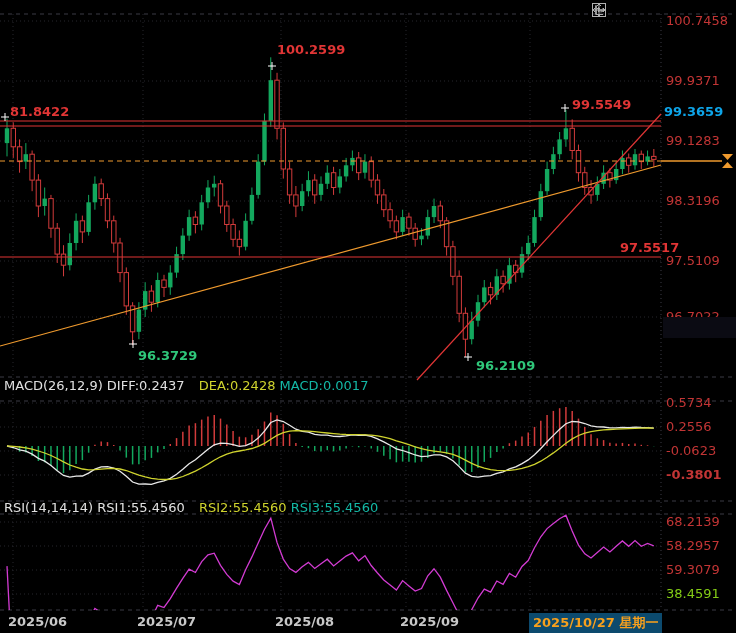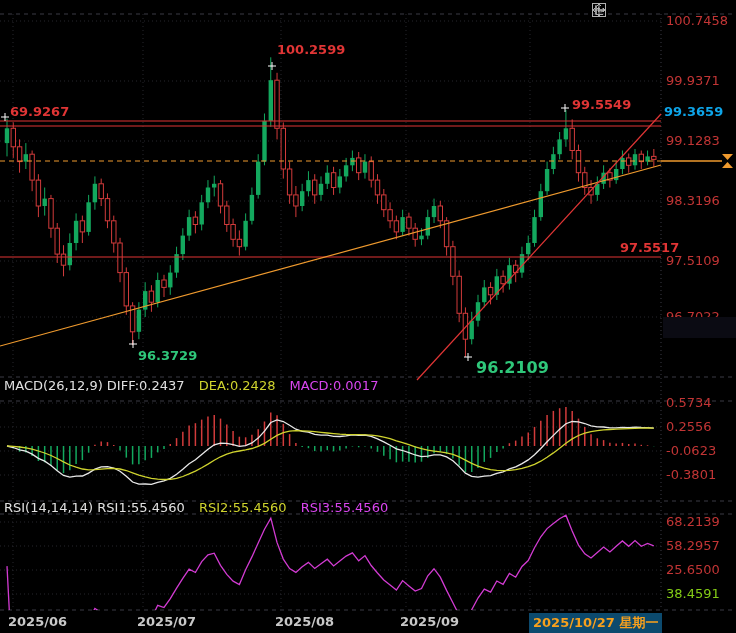--- a/index.html
+++ b/index.html
@@ -8,21 +8,21 @@
   .abs{position:absolute;white-space:nowrap;}
   #title-bar{left:10px;top:4px;font-size:13px;font-weight:bold;}
   #title-bar .sym{color:#e8e8e8;}
   #title-bar .tf{color:#f7a01d;}
   #title-bar .ci{color:#9a9a9a;font-weight:normal;margin-left:3px;font-size:12px;}
   #toolbar{right:79px;top:3px;display:flex;gap:3px;}
   #toolbar .tb{width:14px;height:14px;display:inline-block;}
   #macd-header,#rsi-header{left:4px;font-size:13px;}
   #macd-header .w,#rsi-header .w{color:#e0e0e0;}
   #macd-header .y,#rsi-header .y{color:#cfd32e;margin-left:10px;}
-  #macd-header .m,#rsi-header .m{color:#d946ef;margin-left:10px;}
+  #macd-header .m,#rsi-header .m{color:#14b8a6;}
   #watermark{right:5px;top:574px;font-size:40px;color:#efefef;letter-spacing:1px;
              text-shadow:0 0 3px rgba(255,255,255,.5);}
   #redaction{background:#0b0b13;}
   svg{position:absolute;left:0;top:0;}
 </style>
 </head>
 <body>
 
 <div id="app">
 
@@ -415,32 +415,32 @@
   <div id="overlay">
       <span class="abs" style="top: 13px; color: rgb(194, 53, 53); font-size: 13px; left: 666px;">100.7458</span>
       <span class="abs" style="top: 73px; color: rgb(194, 53, 53); font-size: 13px; left: 666px;">99.9371</span>
       <span class="abs" style="top: 133px; color: rgb(194, 53, 53); font-size: 13px; left: 666px;">99.1283</span>
       <span class="abs" style="top: 193px; color: rgb(194, 53, 53); font-size: 13px; left: 666px;">98.3196</span>
       <span class="abs" style="top: 253px; color: rgb(194, 53, 53); font-size: 13px; left: 666px;">97.5109</span>
       <span class="abs" style="top: 309px; color: rgb(194, 53, 53); font-size: 13px; left: 666px;">96.7022</span>
       <span class="abs" style="top: 395px; color: rgb(194, 53, 53); font-size: 13px; left: 666px;">0.5734</span>
       <span class="abs" style="top: 419px; color: rgb(194, 53, 53); font-size: 13px; left: 666px;">0.2556</span>
       <span class="abs" style="top: 443px; color: rgb(194, 53, 53); font-size: 13px; left: 666px;">-0.0623</span>
-      <span class="abs" style="top: 467px; color: rgb(194, 53, 53); font-size: 13px; left: 666px;">-0.3801</span>
+      <span class="abs" style="top: 467px; color: rgb(194, 53, 53); font-size: 13px; left: 666px; font-weight: bold;">-0.3801</span>
       <span class="abs" style="top: 514px; color: rgb(194, 53, 53); font-size: 13px; left: 666px;">68.2139</span>
       <span class="abs" style="top: 538px; color: rgb(194, 53, 53); font-size: 13px; left: 666px;">58.2957</span>
-      <span class="abs" style="top: 562px; color: rgb(194, 53, 53); font-size: 13px; left: 666px;">25.6500</span>
+      <span class="abs" style="top: 562px; color: rgb(194, 53, 53); font-size: 13px; left: 666px;">59.3079</span>
       <span class="abs" style="top: 586px; color: #84cc16; font-size: 13px; left: 666px;">38.4591</span>
-      <span class="abs" style="left: 10px; top: 104px; font-size: 13px; font-weight: bold; color: rgb(224, 53, 53);">69.9267</span>
+      <span class="abs" style="left: 10px; top: 104px; font-size: 13px; font-weight: bold; color: rgb(224, 53, 53);">81.8422</span>
       <span class="abs" style="left: 277px; top: 42px; font-size: 13px; font-weight: bold; color: rgb(224, 53, 53);">100.2599</span>
       <span class="abs" style="left: 572px; top: 97px; font-size: 13px; font-weight: bold; color: rgb(224, 53, 53);">99.5549</span>
       <span class="abs" style="left: 620px; top: 104px; font-size: 13px; font-weight: bold; color: #0ea5e9; margin-left: 44px;">99.3659</span>
       <span class="abs" style="left: 620px; top: 240px; font-size: 13px; font-weight: bold; color: rgb(224, 53, 53);">97.5517</span>
       <span class="abs" style="left: 138px; top: 348px; font-size: 13px; font-weight: bold; color: rgb(47, 199, 122);">96.3729</span>
-      <span class="abs" style="left: 476px; top: 358px; font-size: 16px; font-weight: bold; color: rgb(47, 199, 122);">96.2109</span>
+      <span class="abs" style="left: 476px; top: 358px; font-size: 13px; font-weight: bold; color: rgb(47, 199, 122);">96.2109</span>
       <span class="abs" style="left: 8px; top: 614px; font-size: 13px; font-weight: bold; color: rgb(200, 200, 200);">2025/06</span>
       <span class="abs" style="left: 137px; top: 614px; font-size: 13px; font-weight: bold; color: rgb(200, 200, 200);">2025/07</span>
       <span class="abs" style="left: 275px; top: 614px; font-size: 13px; font-weight: bold; color: rgb(200, 200, 200);">2025/08</span>
       <span class="abs" style="left: 400px; top: 614px; font-size: 13px; font-weight: bold; color: rgb(200, 200, 200);">2025/09</span>
       <span class="abs" style="left: 529px; top: 613px; font-size: 13px; font-weight: bold; color: rgb(247, 160, 29); background: #0c4a6e; padding: 1px 4px;">2025/10/27 星期一</span>
     </div>
 
 
   <div class="abs" id="toolbar">
     <span class="tb">

